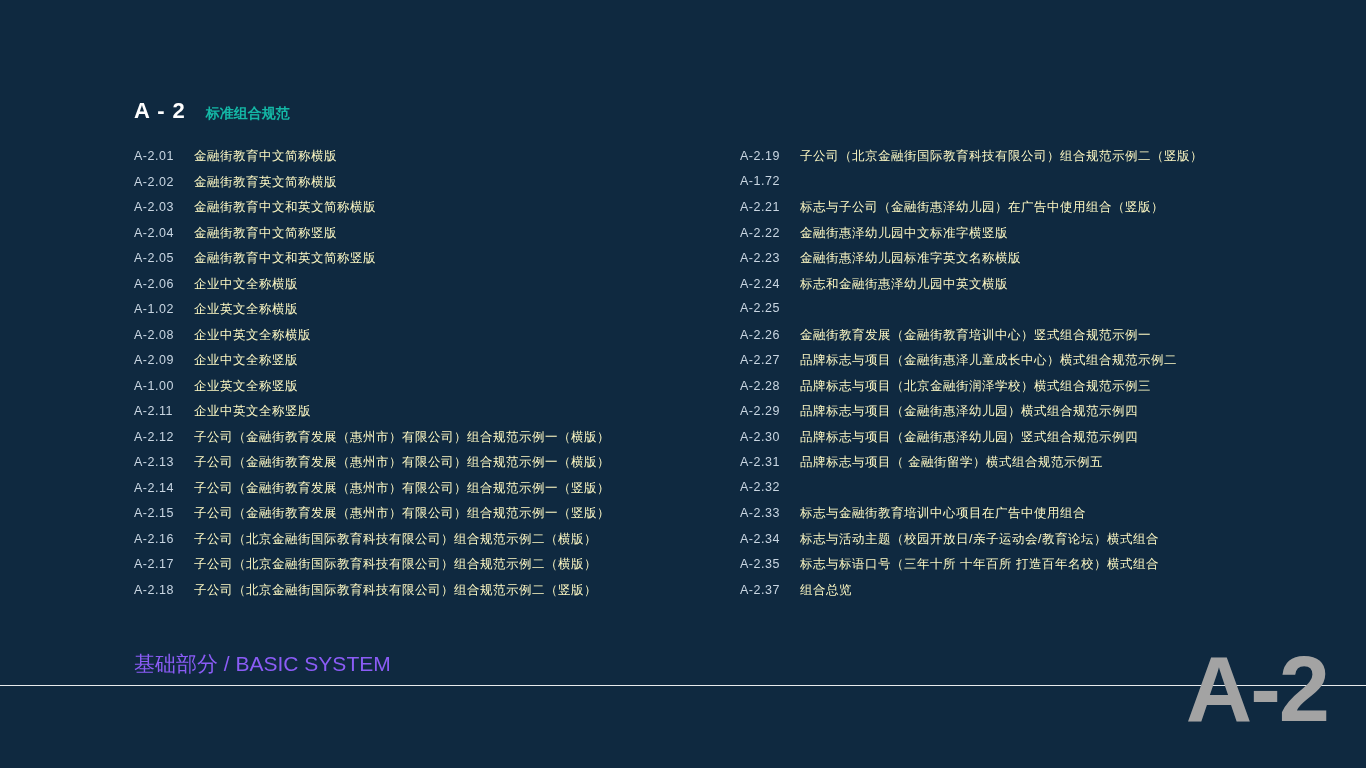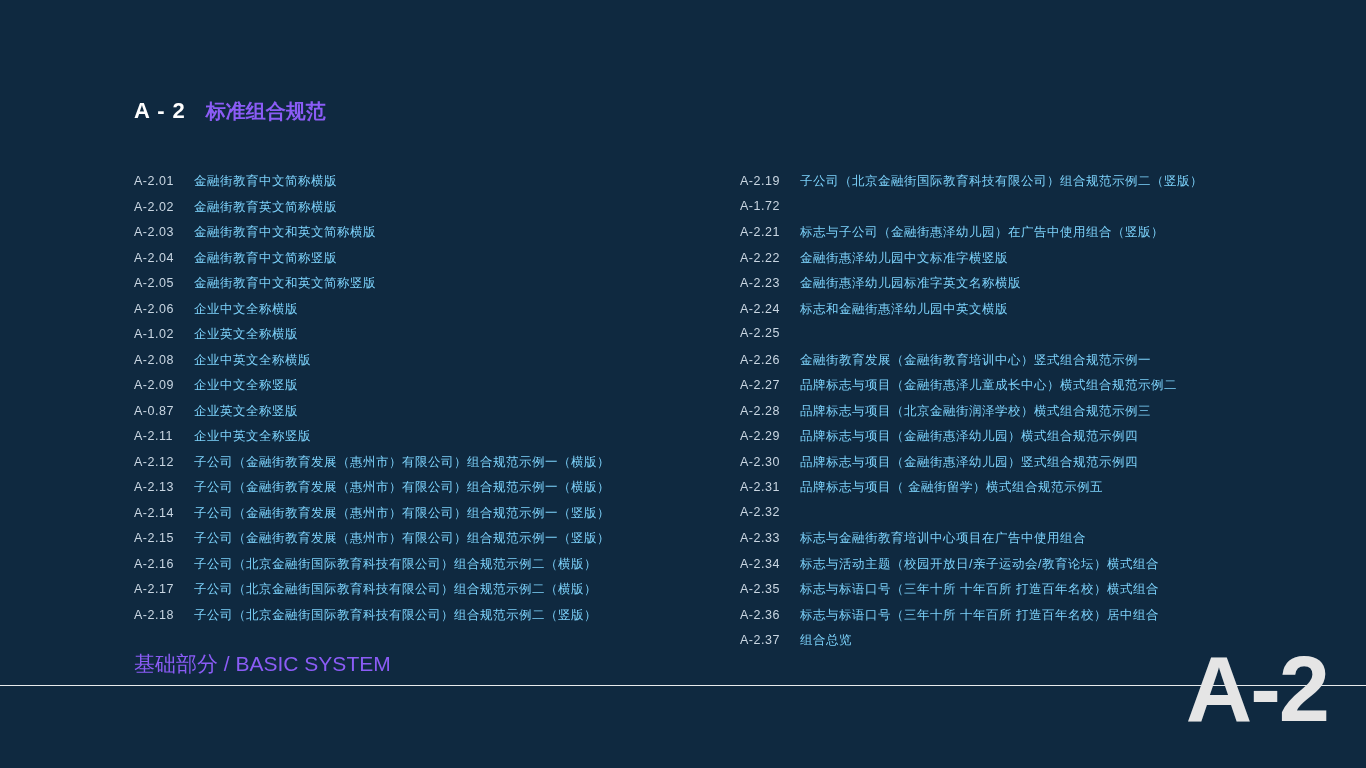--- a/index.html
+++ b/index.html
@@ -26,32 +26,31 @@
     align-items: baseline;
     gap: 20px;
   }
   .heading .code {
     font-size: 22px;
     font-weight: 700;
     letter-spacing: 1px;
     color: #ffffff;
   }
   .heading .title {
-    font-size: 20px;
+    font-size: 14px;
     font-weight: 600;
-    color: #8b5cf6;
+    color: #14b8a6;
   }
   .columns {
     position: absolute;
     top: 148px;
     left: 134px;
     right: 60px;
     bottom: 140px;
     display: flex;
-    margin-top: 25px;
   }
   .col {
     flex: 1;
   }
   .col-left  { padding-right: 40px; }
   .col-right { padding-left: 0; }
   .row {
     display: flex;
     align-items: baseline;
     gap: 14px;
@@ -60,21 +59,21 @@
   }
   .row .num {
     font-size: 12.5px;
     letter-spacing: .5px;
     color: #c9d6e2;
     min-width: 46px;
   }
   .row .txt {
     font-size: 12.5px;
     letter-spacing: .5px;
-    color: #7dd3fc;
+    color: #fef9c3;
   }
   .footer-line {
     position: absolute;
     left: 0;
     right: 0;
     bottom: 82px;
     height: 1px;
     background: #ffffff;
     opacity: .9;
   }
@@ -86,21 +85,21 @@
     font-weight: 400;
     color: #8b5cf6;
   }
   .big-code {
     position: absolute;
     right: 38px;
     bottom: 40px;
     font-size: 92px;
     font-weight: 700;
     letter-spacing: -2px;
-    color: #e5e5e5;
+    color: #a3a3a3;
     line-height: .85;
   }
 </style>
 </head>
 <body>
 
 <div class="page">
 
   <div class="heading">
     <span class="code">A - 2</span>
@@ -139,21 +138,21 @@
         </div>
         <div class="row">
           <span class="num">A-2.08</span>
           <span class="txt">企业中英文全称横版</span>
         </div>
         <div class="row">
           <span class="num">A-2.09</span>
           <span class="txt">企业中文全称竖版</span>
         </div>
         <div class="row">
-          <span class="num">A-0.87</span>
+          <span class="num">A-1.00</span>
           <span class="txt">企业英文全称竖版</span>
         </div>
         <div class="row">
           <span class="num">A-2.11</span>
           <span class="txt">企业中英文全称竖版</span>
         </div>
         <div class="row">
           <span class="num">A-2.12</span>
           <span class="txt">子公司（金融街教育发展（惠州市）有限公司）组合规范示例一（横版）</span>
         </div>
@@ -240,24 +239,20 @@
           <span class="num">A-2.33</span>
           <span class="txt">标志与金融街教育培训中心项目在广告中使用组合</span>
         </div>
         <div class="row">
           <span class="num">A-2.34</span>
           <span class="txt">标志与活动主题（校园开放日/亲子运动会/教育论坛）横式组合</span>
         </div>
         <div class="row">
           <span class="num">A-2.35</span>
           <span class="txt">标志与标语口号（三年十所 十年百所 打造百年名校）横式组合</span>
-        </div>
-        <div class="row">
-          <span class="num">A-2.36</span>
-          <span class="txt">标志与标语口号（三年十所 十年百所 打造百年名校）居中组合</span>
         </div>
         <div class="row">
           <span class="num">A-2.37</span>
           <span class="txt">组合总览</span>
         </div>
       </div>
   </div>
 
   <div class="footer-label">基础部分 / BASIC SYSTEM</div>
   <div class="footer-line"></div>

